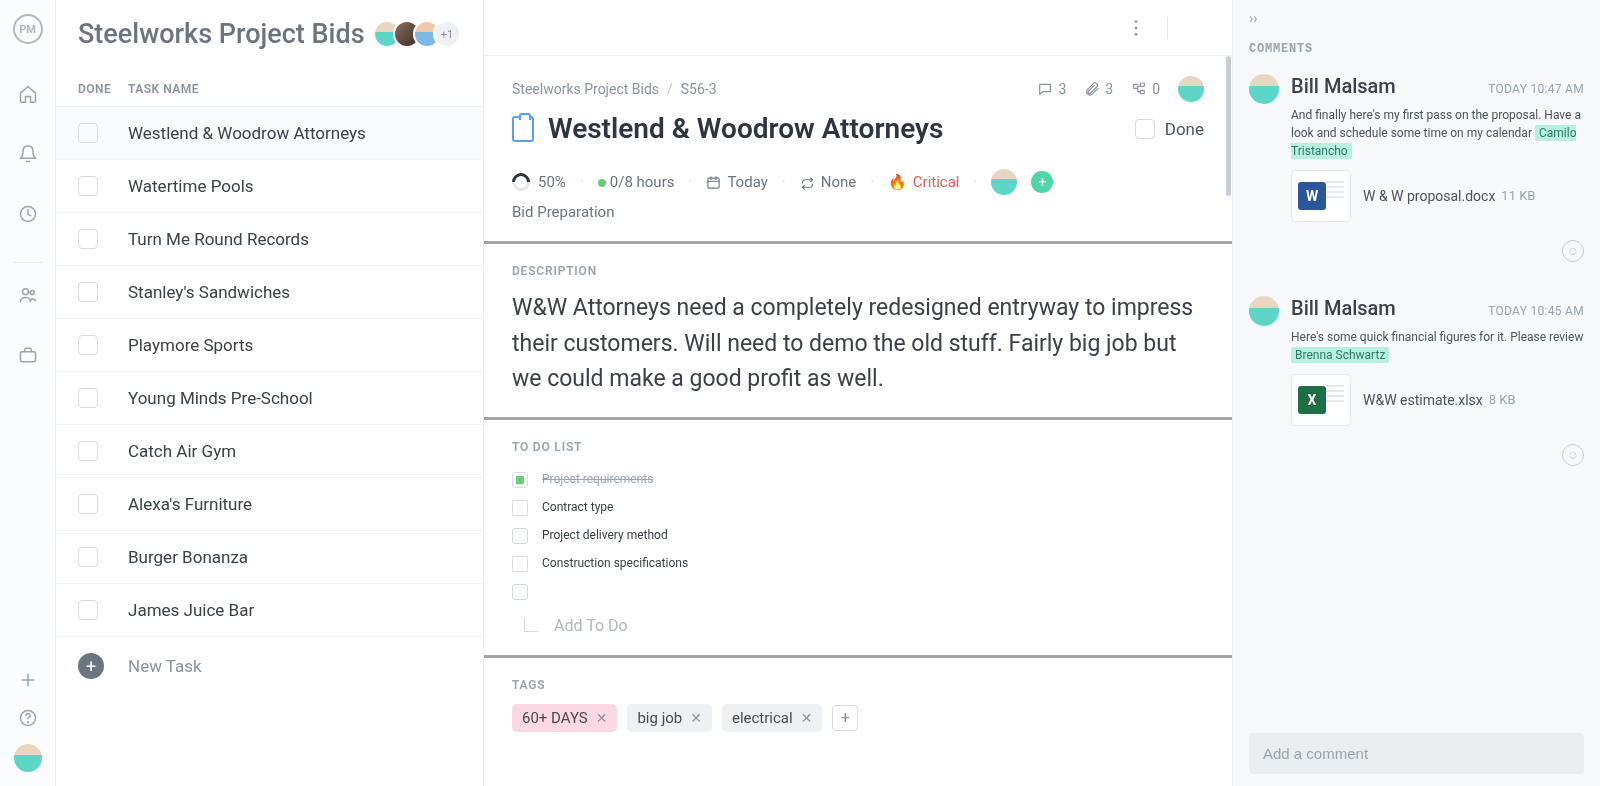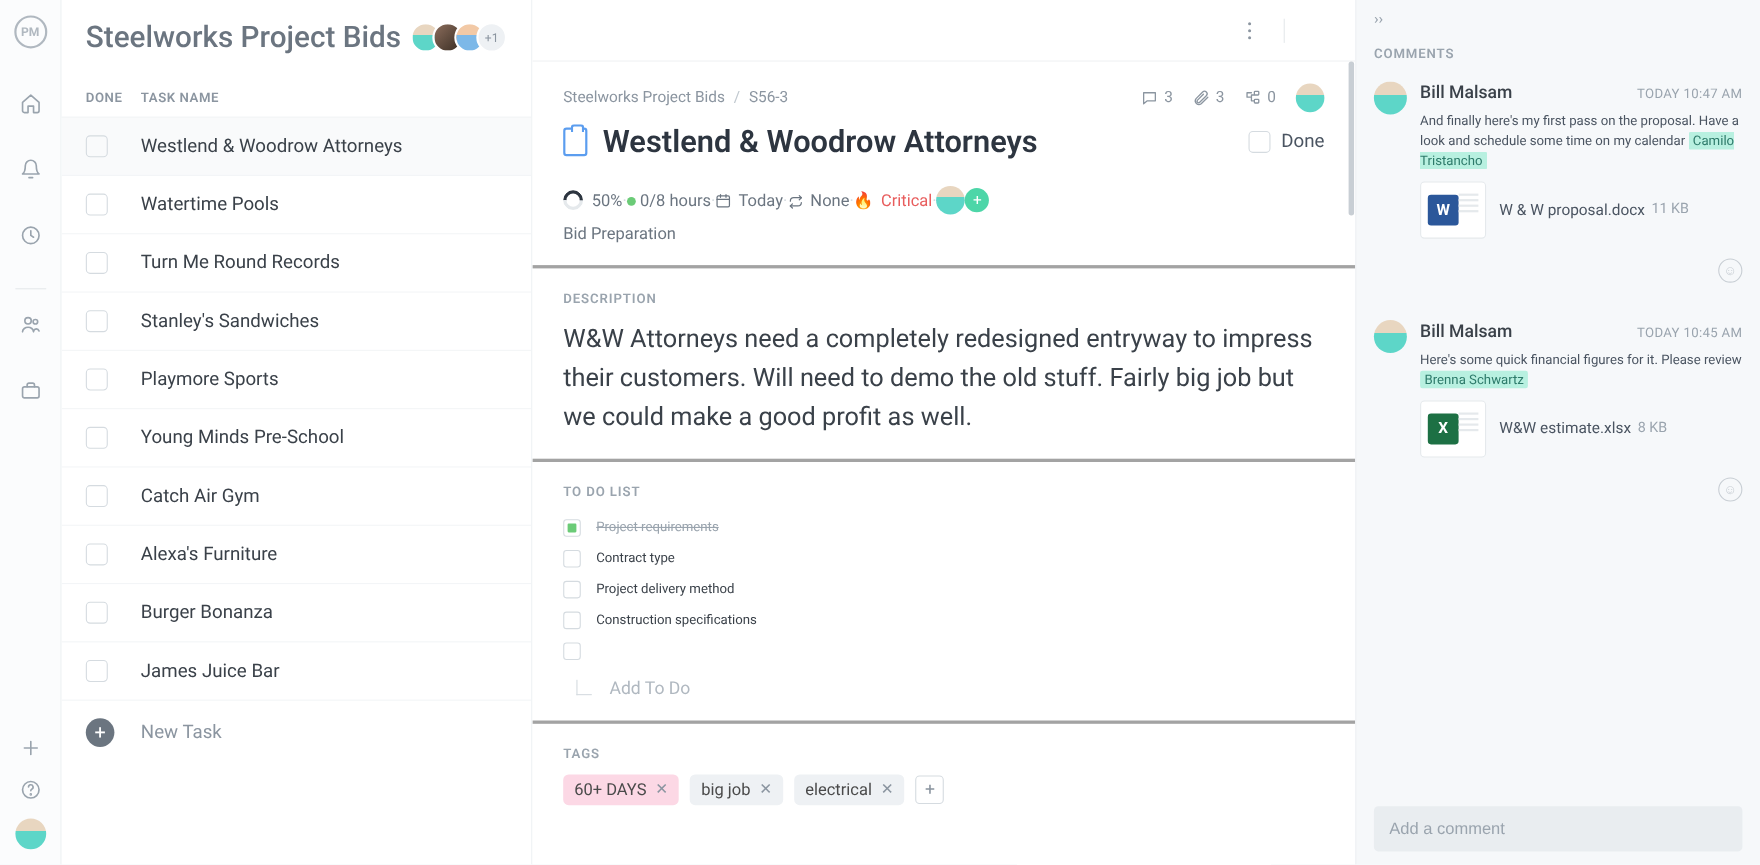--- a/index.html
+++ b/index.html
@@ -54,21 +54,21 @@
 .bc-avatar { width: 26px; height: 26px; border-radius: 50%; background: linear-gradient(#e8d6c0 40%, #5dd6c8 40%); }
 
 .detail-title-row { display: flex; align-items: center; padding: 0 28px 16px 28px; }
 .clip-icon { width: 22px; height: 26px; border: 2px solid #5b9def; border-radius: 3px; position: relative; margin-right: 14px; }
 .clip-icon::before { content:''; position:absolute; top:-5px; left:5px; width:8px; height:5px; border:2px solid #5b9def; border-bottom:none; border-radius:3px 3px 0 0; background:#fff; }
 .detail-title { font-size: 28px; font-weight: 600; color: #2d3540; flex: 1; }
 .done-box { display: flex; align-items: center; gap: 10px; }
 .done-check { width: 20px; height: 20px; border: 1.5px solid #d5dbe0; border-radius: 4px; }
 .done-label { font-size: 17px; color: #4a5461; }
 
-.meta-row { display: flex; align-items: center; padding: 8px 28px; font-size: 15px; color: #6b7580; }
+.meta-row { display: flex; align-items: center; gap: 14px; padding: 8px 28px; font-size: 15px; color: #6b7580; }
 .meta-sep { color: #d5dbe0; }
 .meta-prog { display: flex; align-items: center; gap: 8px; }
 .prog-ring { width: 18px; height: 18px; border: 3px solid #e5e9ec; border-top-color: #2d3540; border-right-color: #2d3540; border-radius: 50%; transform: rotate(-45deg); }
 .meta-dot { width: 8px; height: 8px; border-radius: 50%; background: #6bcb77; display: inline-block; margin-right: 4px; }
 .meta-critical { color: #e85d5d; display: flex; align-items: center; gap: 6px; }
 .flame { color: #ff7a3d; }
 .meta-av { width: 26px; height: 26px; border-radius: 50%; background: linear-gradient(#e8d6c0 40%, #5dd6c8 40%); }
 .meta-add { width: 22px; height: 22px; border-radius: 50%; background: #4dd6a8; color: #fff; display: flex; align-items: center; justify-content: center; font-size: 14px; cursor: pointer; }
 .meta-sub { padding: 0 28px 20px 28px; font-size: 15px; color: #6b7580; }
 
@@ -90,27 +90,27 @@
 .tag-grey { background: #eef1f4; color: #4a4a4a; }
 .tag-x { color: #8b95a0; cursor: pointer; font-size: 14px; }
 .tag-add { width: 26px; height: 26px; border: 1px solid #d5dbe0; border-radius: 4px; display: flex; align-items: center; justify-content: center; color: #8b95a0; cursor: pointer; }
 
 .detail-scroll { position: absolute; right: 0; top: 56px; bottom: 0; width: 6px; }
 .detail-thumb { position: absolute; right: 1px; top: 0; width: 5px; height: 140px; background: #c8ced4; border-radius: 3px; }
 
 
 .comments-panel { width: 368px; background: #f6f8fa; display: flex; flex-direction: column; border-left: 1px solid #eceff2; }
 .comments-collapse { padding: 10px 16px; color: #9aa4ae; font-size: 14px; }
-.comments-header { padding: 6px 16px 18px 16px; font-size: 12px; font-weight: 600; color: #9aa4ae; letter-spacing: 0.8px; }
+.comments-header { padding: 6px 16px 18px 16px; font-size: 12px; font-weight: 600; color: #9aa4ae; letter-spacing: 0.8px; font-family: Liberation Mono, monospace; }
 .comments-list { flex: 1; overflow-y: auto; padding: 0 16px; }
 .comment { display: flex; margin-bottom: 34px; }
 .c-avatar { width: 30px; height: 30px; border-radius: 50%; background: linear-gradient(#e8d6c0 40%, #5dd6c8 40%); margin-right: 12px; flex-shrink: 0; }
 .c-body { flex: 1; }
 .c-head { display: flex; align-items: baseline; margin-bottom: 8px; }
-.c-author { font-size: 16px; font-weight: 500; color: #3a4149; }
+.c-author { font-size: 20px; font-weight: 500; color: #3a4149; }
 .c-time { margin-left: auto; font-size: 12px; color: #9aa4ae; letter-spacing: 0.3px; }
 .c-text { font-size: 12px; color: #4a5461; line-height: 1.5; margin-bottom: 8px; }
 .mention { background: #b8f0e0; color: #2d7a6a; padding: 1px 4px; border-radius: 2px; }
 .attach { display: flex; align-items: center; gap: 12px; margin-top: 10px; }
 .attach-icon { width: 60px; height: 52px; background: #fff; border: 1px solid #e5e9ec; border-radius: 4px; position: relative; display: flex; align-items: center; padding-left: 6px; }
 .attach-badge { width: 28px; height: 28px; border-radius: 3px; display: flex; align-items: center; justify-content: center; color: #fff; font-weight: 700; font-size: 14px; }
 .badge-w { background: #2b579a; }
 .badge-x { background: #1d7044; }
 .attach-lines { position: absolute; right: 6px; top: 10px; width: 18px; }
 .attach-lines div { height: 2px; background: #e5e9ec; margin-bottom: 3px; }

